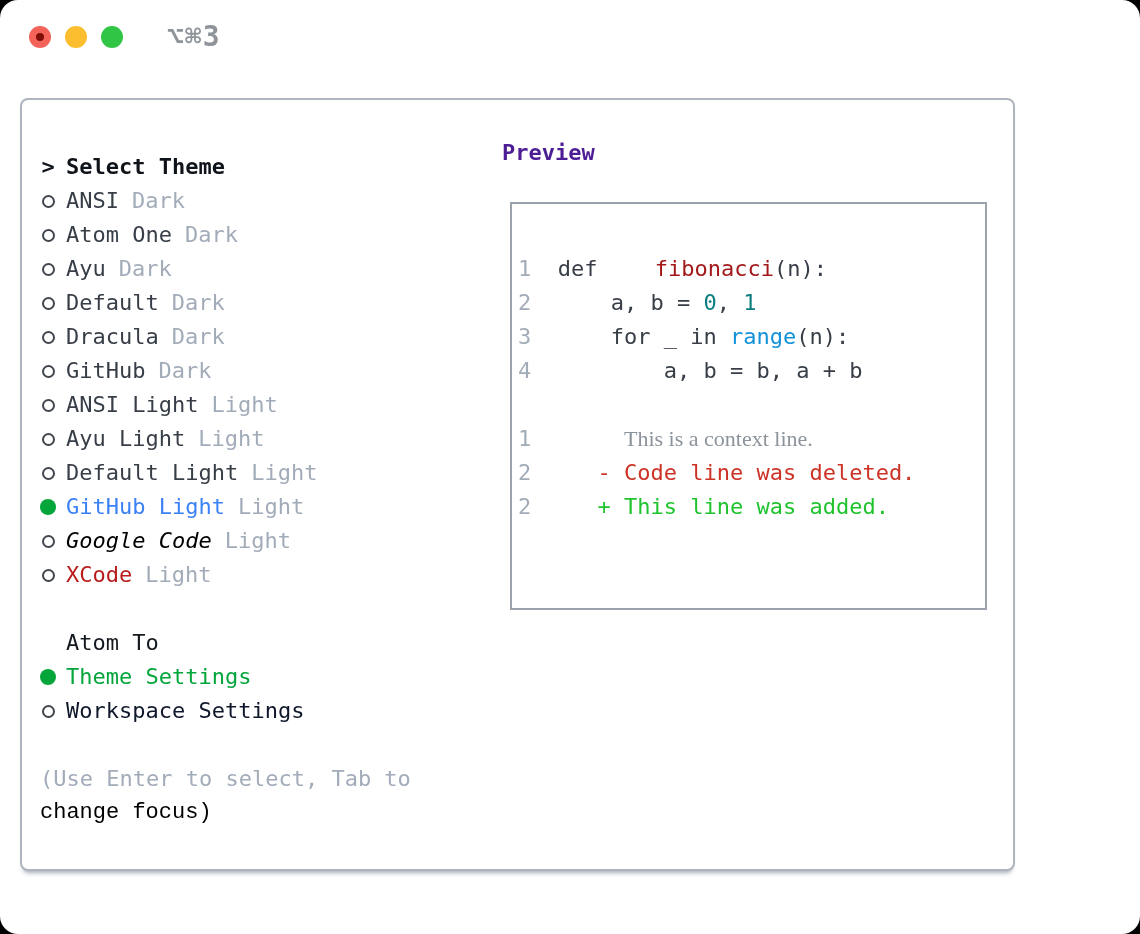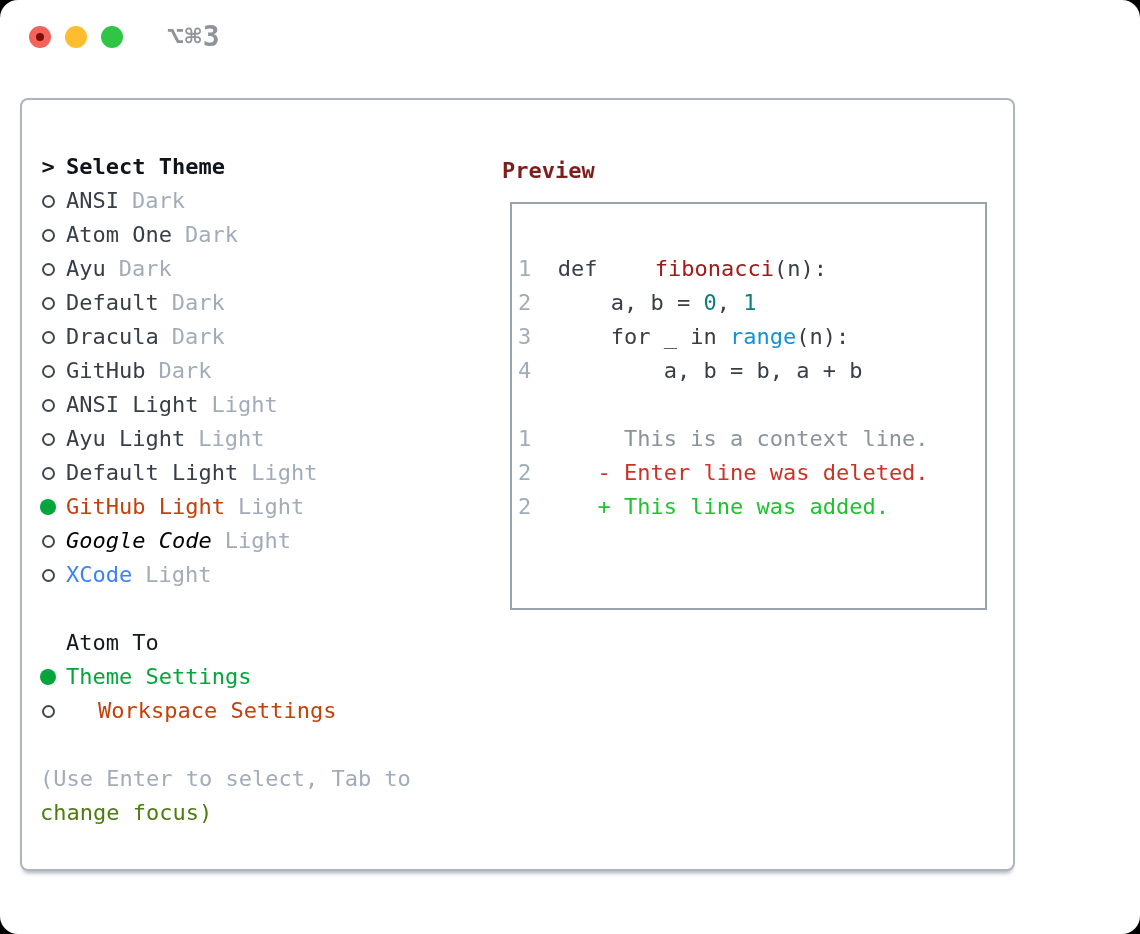--- a/index.html
+++ b/index.html
@@ -32,22 +32,22 @@
             display:flex; align-items:center; justify-content:center; }
   .caret { font-weight:bold; color:#0f141a; }
   .radio { width:13px; height:13px; border:2px solid #42474f; border-radius:50%; }
   .radio-sel { width:16px; height:16px; border-radius:50%; }
   .hdr { font-weight:bold; color:#0f141a; }
   .hdr2 { color:#14191f; }
   .tag { margin-left:13px; }
   .hint-line { height:34px; line-height:34px; white-space:pre; }
 
   
-  .preview-title { position:absolute; left:480px; top:54px; height:34px; line-height:34px;
-                   font-size:22px; font-weight:bold; color:#7f1d1d; }
+  .preview-title { position:absolute; left:480px; top:36px; height:34px; line-height:34px;
+                   font-size:22px; font-weight:bold; color:#4c1d95; }
   .preview-box { position:absolute; left:488px; top:102px; width:477px; height:408px;
                  border:2px solid #9aa2ab; background:#fff;
                  padding:48px 0 0 6px; font-size:22px; line-height:34px; }
   .cl { height:34px; white-space:pre; }
 </style>
 </head>
 <body>
 
 <div class="window">
 
@@ -69,54 +69,54 @@
       <div id="theme-list">
           <div class="row"><span class="marker"><span class="radio"></span></span><span class="item-name" style="color: rgb(55, 62, 71);">ANSI</span><span class="tag" style="color: rgb(162, 172, 185);">Dark</span></div>
           <div class="row"><span class="marker"><span class="radio"></span></span><span class="item-name" style="color: rgb(55, 62, 71);">Atom One</span><span class="tag" style="color: rgb(162, 172, 185);">Dark</span></div>
           <div class="row"><span class="marker"><span class="radio"></span></span><span class="item-name" style="color: rgb(55, 62, 71);">Ayu</span><span class="tag" style="color: rgb(162, 172, 185);">Dark</span></div>
           <div class="row"><span class="marker"><span class="radio"></span></span><span class="item-name" style="color: rgb(55, 62, 71);">Default</span><span class="tag" style="color: rgb(162, 172, 185);">Dark</span></div>
           <div class="row"><span class="marker"><span class="radio"></span></span><span class="item-name" style="color: rgb(55, 62, 71);">Dracula</span><span class="tag" style="color: rgb(162, 172, 185);">Dark</span></div>
           <div class="row"><span class="marker"><span class="radio"></span></span><span class="item-name" style="color: rgb(55, 62, 71);">GitHub</span><span class="tag" style="color: rgb(162, 172, 185);">Dark</span></div>
           <div class="row"><span class="marker"><span class="radio"></span></span><span class="item-name" style="color: rgb(55, 62, 71);">ANSI Light</span><span class="tag" style="color: rgb(162, 172, 185);">Light</span></div>
           <div class="row"><span class="marker"><span class="radio"></span></span><span class="item-name" style="color: rgb(55, 62, 71);">Ayu Light</span><span class="tag" style="color: rgb(162, 172, 185);">Light</span></div>
           <div class="row"><span class="marker"><span class="radio"></span></span><span class="item-name" style="color: rgb(55, 62, 71);">Default Light</span><span class="tag" style="color: rgb(162, 172, 185);">Light</span></div>
-          <div class="row"><span class="marker"><span class="radio-sel" style="background: rgb(4, 166, 60);"></span></span><span class="item-name" style="color: #c2410c;">GitHub Light</span><span class="tag" style="color: rgb(162, 172, 185);">Light</span></div>
+          <div class="row"><span class="marker"><span class="radio-sel" style="background: rgb(4, 166, 60);"></span></span><span class="item-name" style="color: #3b82f6;">GitHub Light</span><span class="tag" style="color: rgb(162, 172, 185);">Light</span></div>
           <div class="row"><span class="marker"><span class="radio"></span></span><span class="item-name" style="color: #000000; font-style: italic;">Google Code</span><span class="tag" style="color: rgb(162, 172, 185);">Light</span></div>
-          <div class="row"><span class="marker"><span class="radio"></span></span><span class="item-name" style="color: #3b82f6;">XCode</span><span class="tag" style="color: rgb(162, 172, 185);">Light</span></div>
+          <div class="row"><span class="marker"><span class="radio"></span></span><span class="item-name" style="color: #b91c1c;">XCode</span><span class="tag" style="color: rgb(162, 172, 185);">Light</span></div>
         </div>
 
       <div class="row blank"></div>
 
       <div class="row">
         <span class="marker"></span>
         <span class="hdr2">Atom To</span>
       </div>
 
       <div id="apply-list">
           <div class="row"><span class="marker"><span class="radio-sel" style="background: rgb(4, 166, 60);"></span></span><span class="item-name" style="color: rgb(4, 166, 60);">Theme Settings</span></div>
-          <div class="row"><span class="marker"><span class="radio"></span></span><span class="item-name" style="color: #c2410c; margin-left: 32px;">Workspace Settings</span></div>
+          <div class="row"><span class="marker"><span class="radio"></span></span><span class="item-name" style="color: #0f172a;">Workspace Settings</span></div>
         </div>
 
       <div class="row blank"></div>
 
       <div id="hint">
           <div class="hint-line" style="color: rgb(162, 172, 185);">(Use Enter to select, Tab to</div>
-          <div class="hint-line" style="color: #4d7c0f;">change focus)</div>
+          <div class="hint-line" style="color: #000000; font-family: Liberation Mono, monospace;">change focus)</div>
         </div>
     </div>
 
     <div class="preview-title">Preview</div>
 
     <div class="preview-box">
       <div id="code-lines">
           <div class="cl"><span style="color: rgb(162, 172, 185);">1  </span><span style="color: rgb(55, 62, 71);">def </span><span style="color: rgb(163, 25, 25); margin-left: 44px;">fibonacci</span><span style="color: rgb(55, 62, 71);">(n):</span></div>
           <div class="cl"><span style="color: rgb(162, 172, 185);">2  </span><span style="color: rgb(55, 62, 71);">    a, b = </span><span style="color: rgb(13, 126, 128);">0</span><span style="color: rgb(55, 62, 71);">, </span><span style="color: rgb(13, 126, 128);">1</span></div>
           <div class="cl"><span style="color: rgb(162, 172, 185);">3  </span><span style="color: rgb(55, 62, 71);">    for _ in </span><span style="color: rgb(17, 145, 216);">range</span><span style="color: rgb(55, 62, 71);">(n):</span></div>
           <div class="cl"><span style="color: rgb(162, 172, 185);">4  </span><span style="color: rgb(55, 62, 71);">        a, b = b, a + b</span></div>
           <div class="cl"></div>
-          <div class="cl"><span style="color: rgb(162, 172, 185);">1       </span><span style="color: rgb(139, 147, 156);">This is a context line.</span></div>
-          <div class="cl"><span style="color: rgb(162, 172, 185);">2     </span><span style="color: rgb(204, 50, 38);">- Enter line was deleted.</span></div>
+          <div class="cl"><span style="color: rgb(162, 172, 185);">1       </span><span style="color: rgb(139, 147, 156); font-family: Liberation Serif, serif;">This is a context line.</span></div>
+          <div class="cl"><span style="color: rgb(162, 172, 185);">2     </span><span style="color: rgb(204, 50, 38);">- Code line was deleted.</span></div>
           <div class="cl"><span style="color: rgb(162, 172, 185);">2     </span><span style="color: rgb(31, 195, 45);">+ This line was added.</span></div>
         </div>
     </div>
 
   </div>
 </div>
 
 </body></html>

